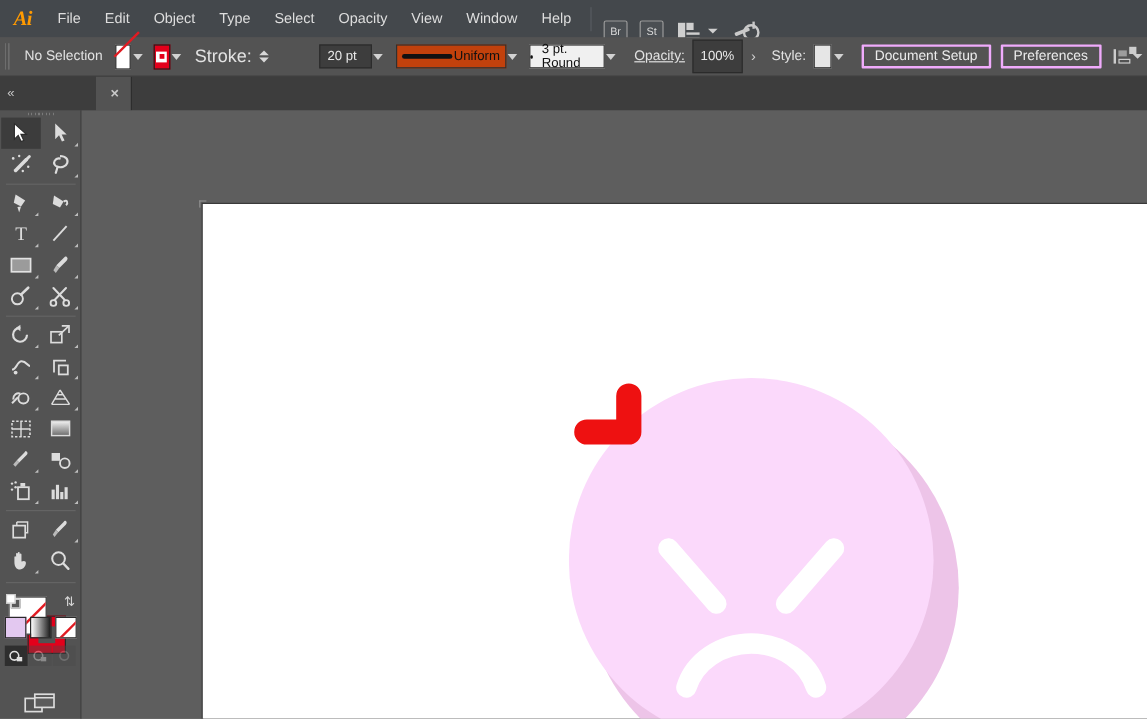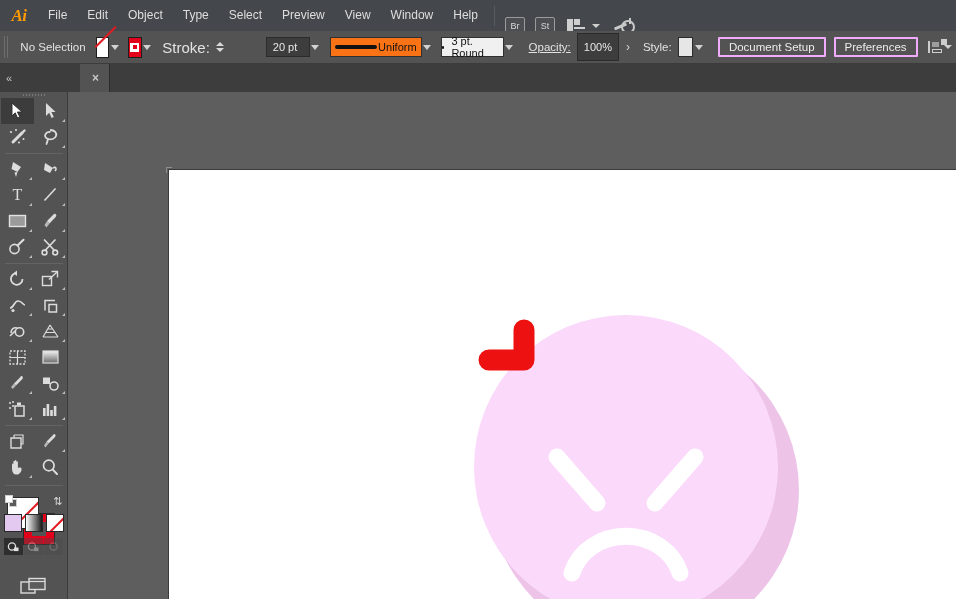--- a/index.html
+++ b/index.html
@@ -90,21 +90,21 @@
   .stroke-label{ padding:0 6px 0 4px; font-size:15px; }
   .stepper{ display:flex; flex-direction:column; gap:2px; margin-right:2px; }
   .stepper i{ width:0;height:0;border-left:4px solid transparent;border-right:4px solid transparent; }
   .stepper i.up{ border-bottom:4px solid #d8d8d8; }
   .stepper i.dn{ border-top:4px solid #d8d8d8; }
   .field{
     height:20px; background:#3d3d3d; border:1px solid #2b2b2b; color:#e8e8e8;
     display:flex; align-items:center; padding:0 6px; font-size:11px; min-width:44px;margin-left:40px;
   }
   .profile-box{
-    height:20px; width:104px; background:#f97316; border:1px solid #303030;
+    height:20px; width:104px; background:#c2410c; border:1px solid #303030;
     display:flex; align-items:center; padding:0 4px; gap:1px; color:#111; font-size:11px;
   }
   .profile-line{ width:42px; height:4px; background:#111; border-radius:2px; }
   .brush-box{
     height:20px; width:100px; background:#f0f0f0; border:1px solid #303030;
     display:flex; align-items:center; padding:0 0; gap:7px; color:#111; font-size:11px;
   }
   .brush-dot{ width:3px;height:3px;border-radius:50%;background:#111; }
   .opacity-label{ text-decoration:underline; padding:0 6px; font-size:11.5px; }
   .op-field{
@@ -234,21 +234,21 @@
 <div class="app">
 
   <div class="menubar">
     <div class="ai-logo">Ai</div>
 
     <div class="menu-item">File</div>
     <div class="menu-item">Edit</div>
     <div class="menu-item">Object</div>
     <div class="menu-item">Type</div>
     <div class="menu-item">Select</div>
-    <div class="menu-item">Preview</div>
+    <div class="menu-item">Opacity</div>
     <div class="menu-item">View</div>
     <div class="menu-item">Window</div>
     <div class="menu-item">Help</div>
 
     <div class="sep-v"></div>
 
     <div class="mb-right">
       <div class="badge-btn">Br</div>
       <div class="badge-btn">St</div>
 

